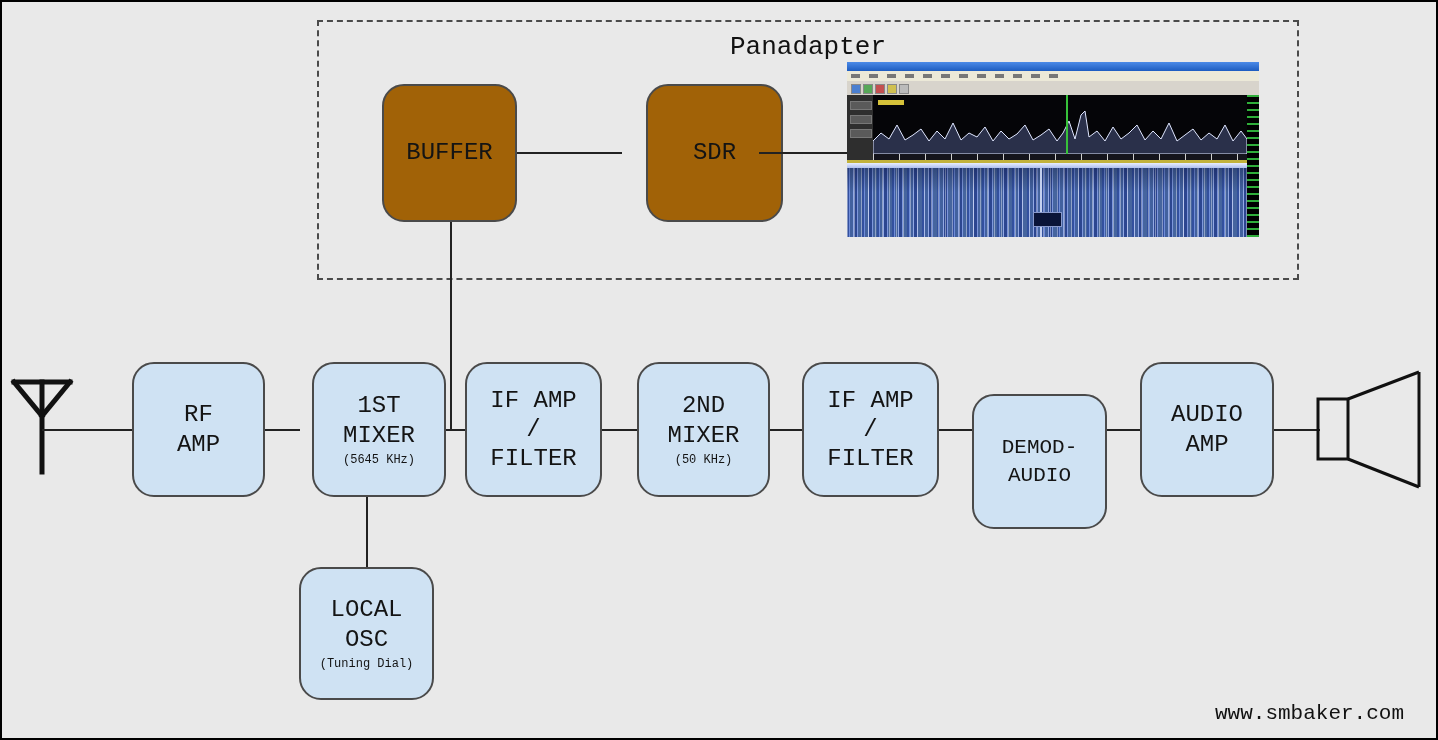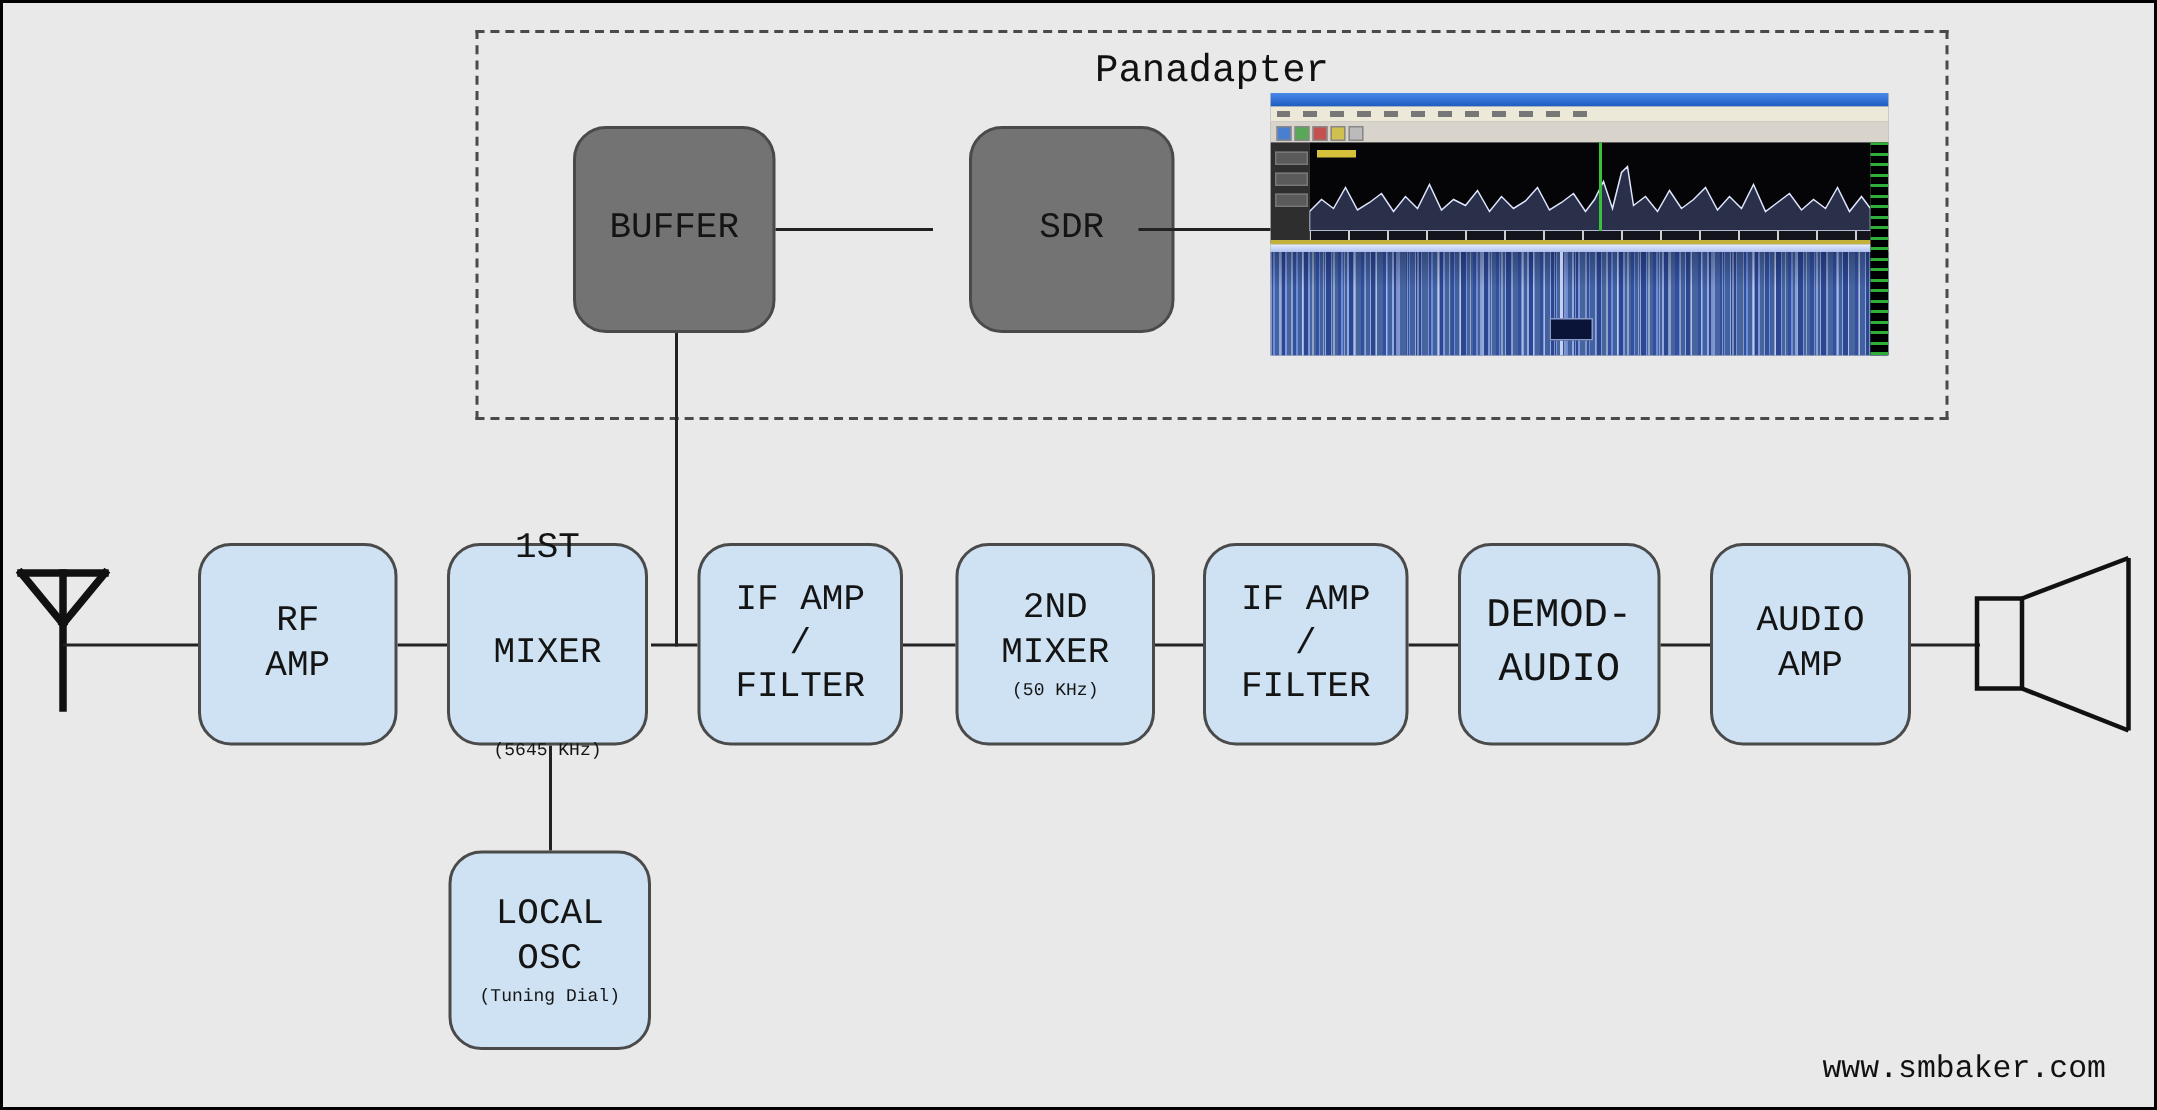--- a/index.html
+++ b/index.html
@@ -19,23 +19,23 @@
     border:2px solid #4a4a4a;
     border-radius:22px;
     display:flex;flex-direction:column;
     align-items:center;justify-content:center;
     text-align:center;
     font-size:24px;line-height:1.22;
     color:#141414;
     box-sizing:border-box;
   }
   .blue{background:#cfe2f3;}
-  .green{background:#737373;}
+  .green{background:#a16207;}
   .sub{font-size:12px;margin-top:3px;}
-  .small-label{font-size:27px;line-height:1.3;}
+  .small-label{font-size:21px;line-height:1.3;margin-top:32px;}
   .hline{position:absolute;height:2px;background:#222;}
   .vline{position:absolute;width:2px;background:#222;}
   .dashedbox{
     position:absolute;
     border:2px dashed #4a4a4a;
     box-sizing:border-box;
     background:transparent;
   }
   .pan-title{
     position:absolute;
@@ -149,21 +149,21 @@
   <div class="hline" style="left:937px;top:427px;width:33px;"></div>
   <div class="hline" style="left:1105px;top:427px;width:33px;"></div>
   <div class="hline" style="left:1272px;top:427px;width:46px;"></div>
   <div class="vline" style="left:364px;top:495px;height:70px;"></div>
 
   <div class="block blue" style="left:130px;top:360px;width:133px;height:135px;">
     <span>RF</span>
     <span>AMP</span>
   </div>
 
-  <div class="block blue" style="left:296px;top:360px;width:134px;height:135px;gap:40px;">
+  <div class="block blue" style="left:310px;top:360px;width:134px;height:135px;">
     <span>1ST</span>
     <span>MIXER</span>
     <span class="sub">(5645 KHz)</span>
   </div>
 
   <div class="block blue" style="left:463px;top:360px;width:137px;height:135px;">
     <span>IF AMP</span>
     <span>/</span>
     <span>FILTER</span>
   </div>

